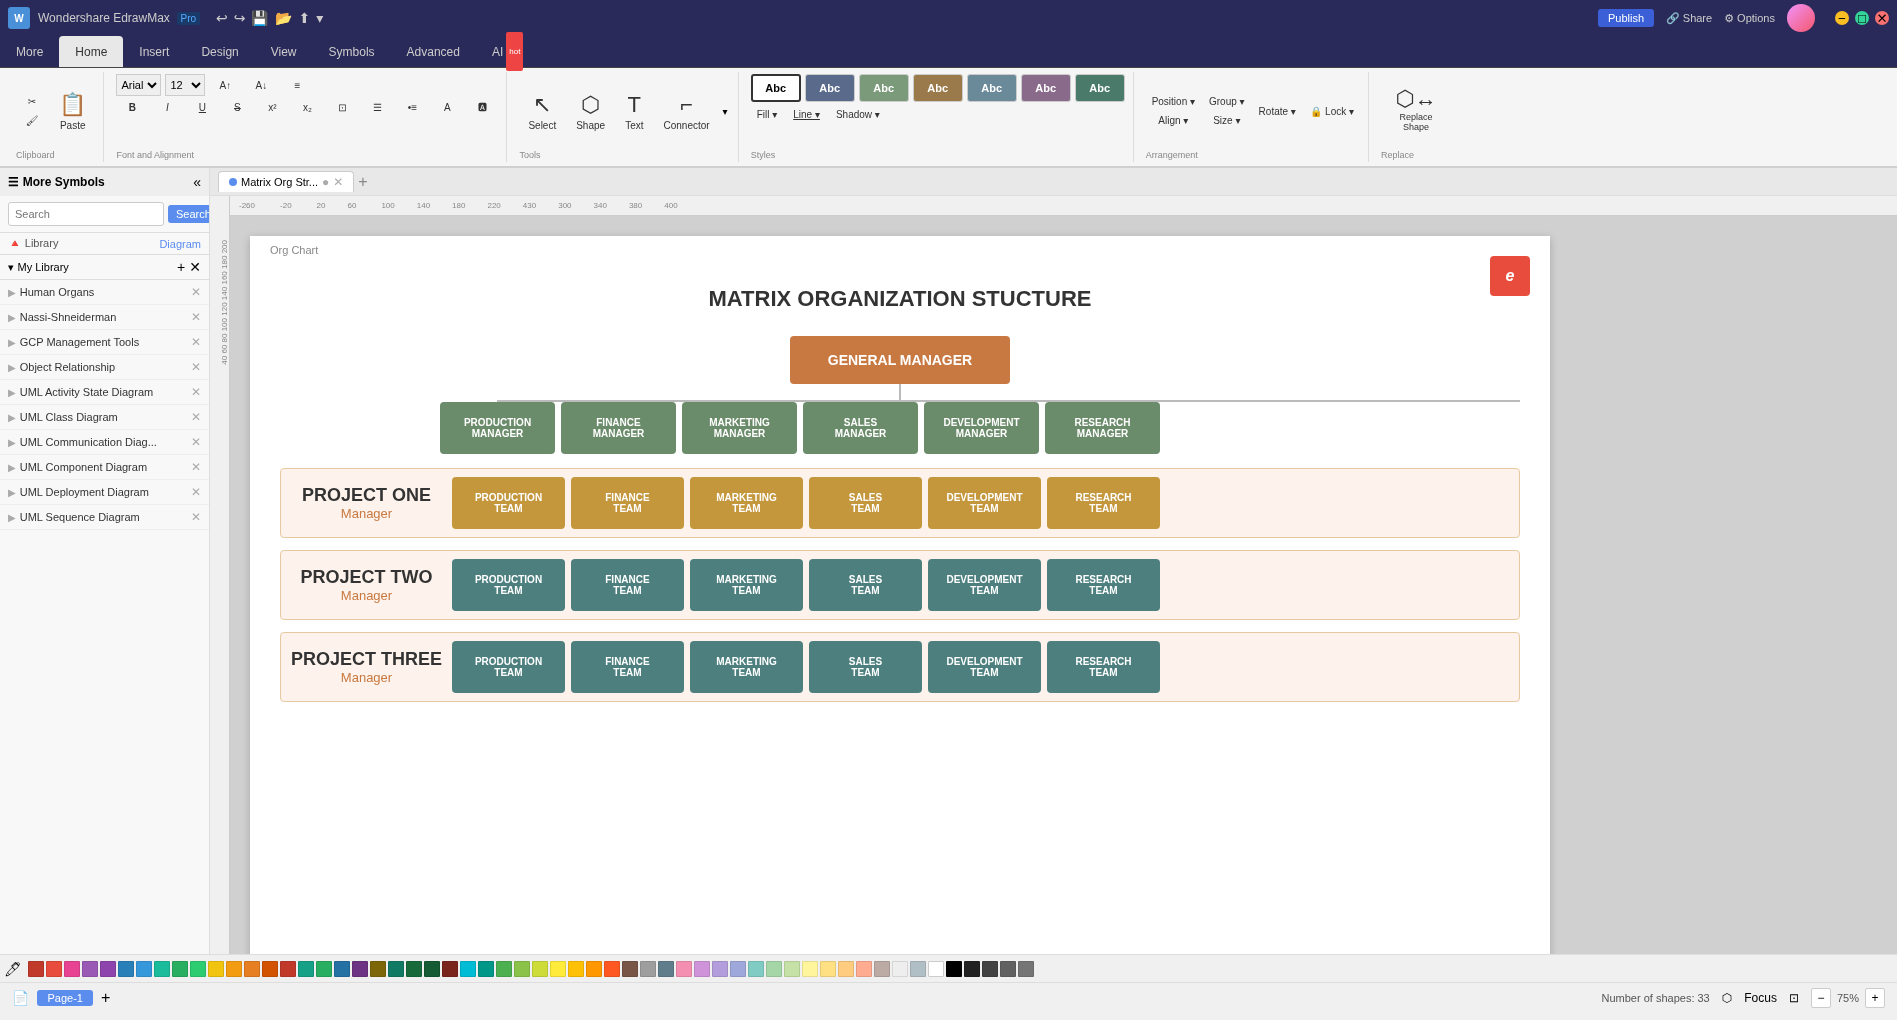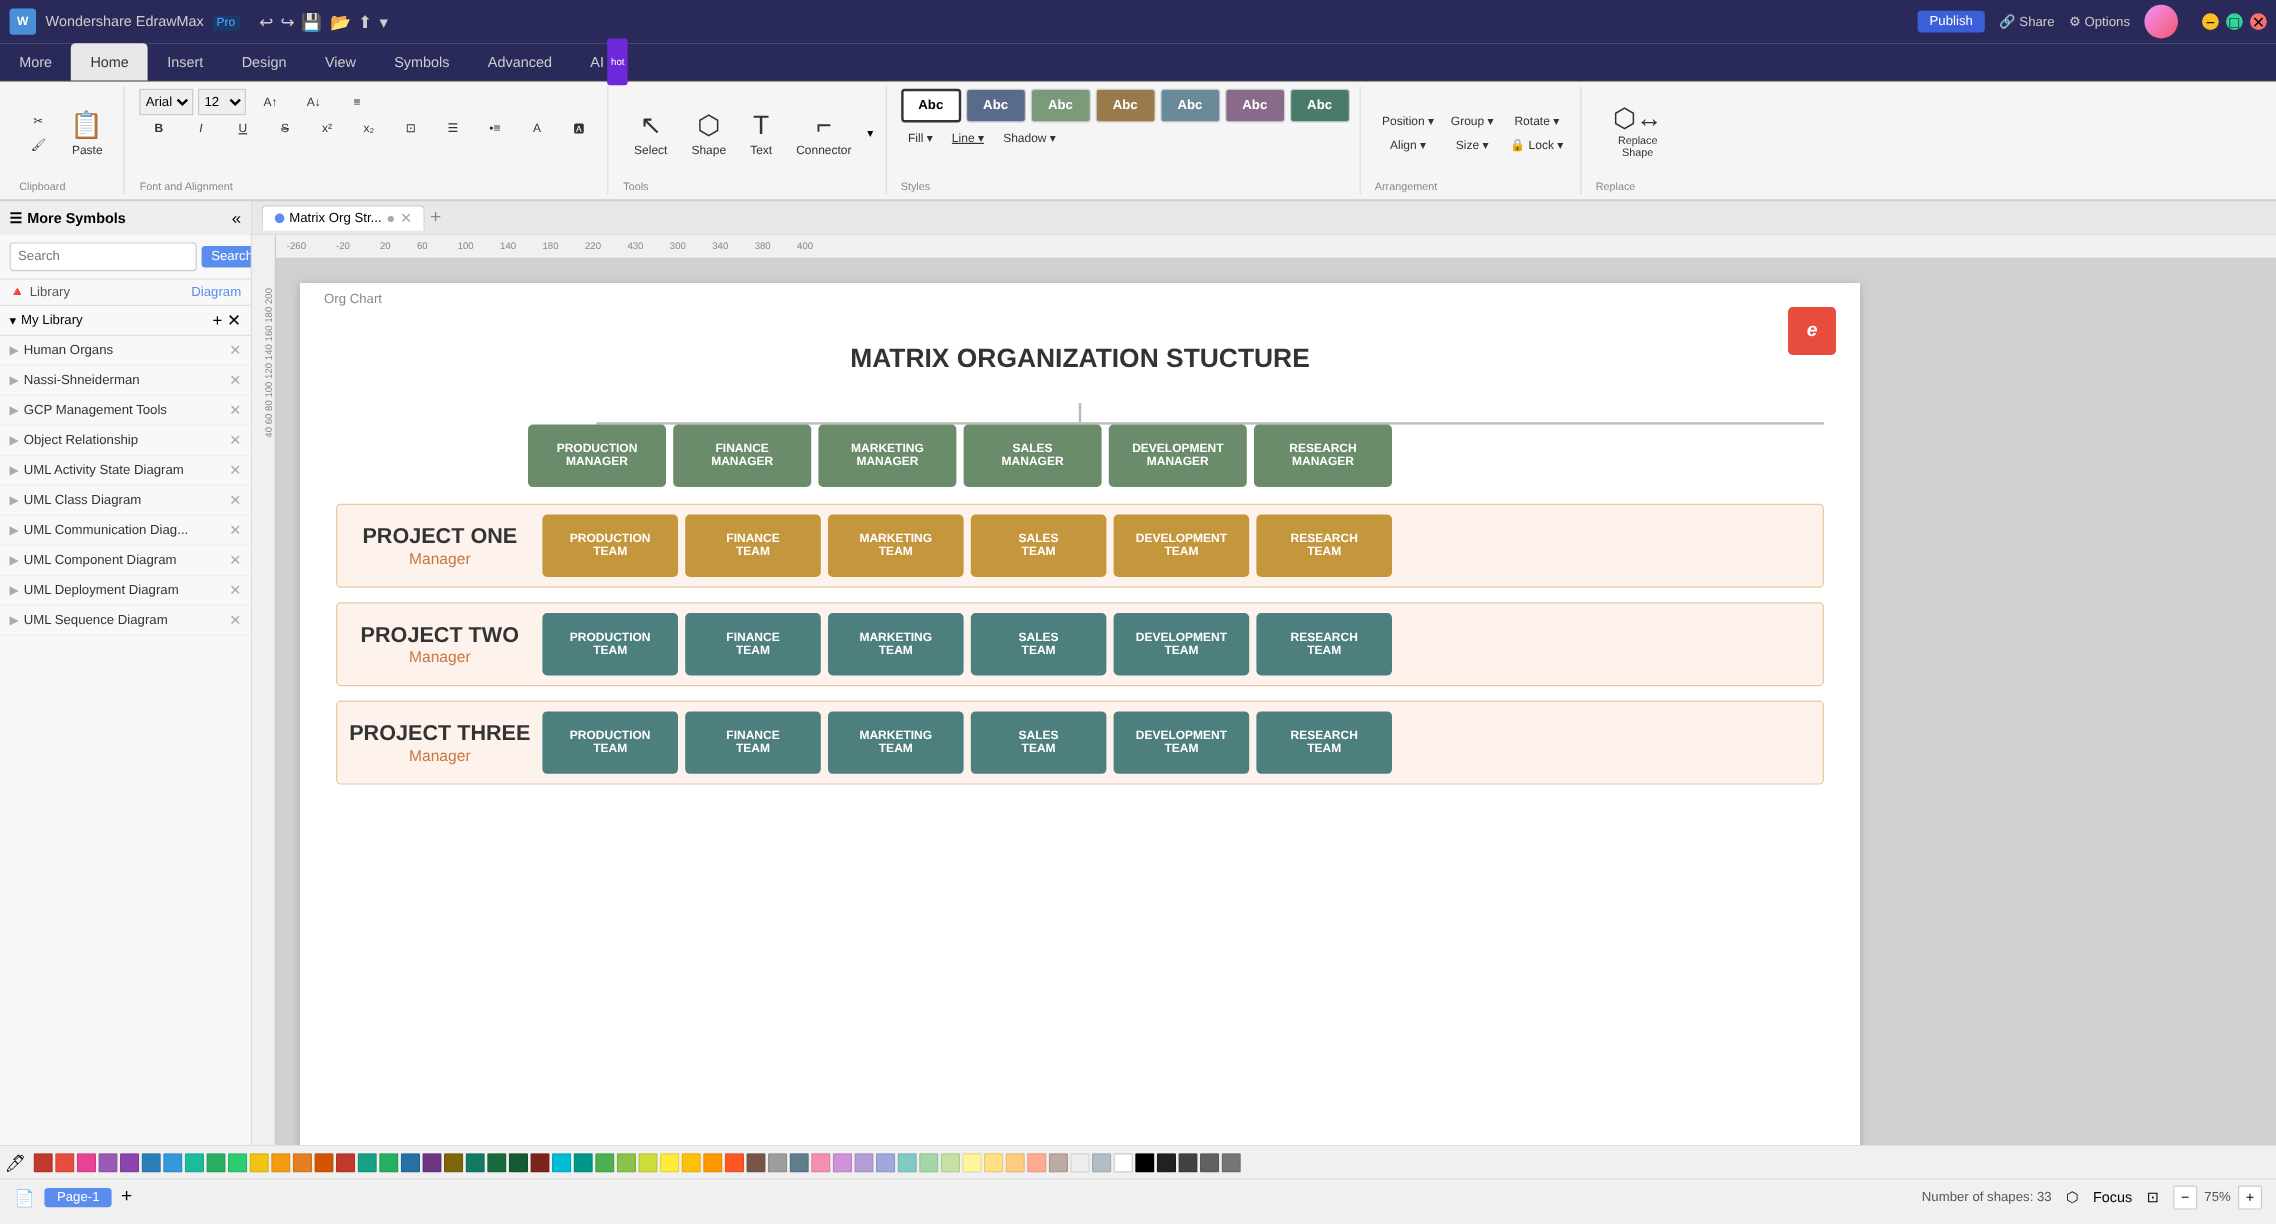--- a/index.html
+++ b/index.html
@@ -395,21 +395,21 @@
 </div>
 
 <div id="menubar">
   <div class="menu-tab">More</div>
   <div class="menu-tab active">Home</div>
   <div class="menu-tab">Insert</div>
   <div class="menu-tab">Design</div>
   <div class="menu-tab">View</div>
   <div class="menu-tab">Symbols</div>
   <div class="menu-tab">Advanced</div>
-  <div class="menu-tab" style="display:flex;align-items:center;gap:3px;">AI <span style="background:#6d28d9;color:white;font-size:8px;padding:15px 3px;border-radius:2px;">hot</span></div>
+  <div class="menu-tab" style="display:flex;align-items:center;gap:3px;">AI <span style="background:#ef4444;color:white;font-size:8px;padding:15px 3px;border-radius:2px;">hot</span></div>
 </div>
 
 <div id="ribbon">
 
   <div class="ribbon-section">
     <div class="ribbon-tools">
       <div style="display:flex;flex-direction:column;gap:2px;">
         <button class="ribbon-btn" style="flex-direction:row;gap:2px;">
             <span>✂</span>
           </button>
@@ -501,21 +501,21 @@
   <div class="ribbon-section">
     <div class="ribbon-tools">
       <div style="display:flex;flex-direction:column;gap:2px;">
         <button class="ribbon-btn" style="font-size:10px;">Position ▾</button>
         <button class="ribbon-btn" style="font-size:10px;">Align ▾</button>
       </div>
       <div style="display:flex;flex-direction:column;gap:2px;">
         <button class="ribbon-btn" style="font-size:10px;">Group ▾</button>
         <button class="ribbon-btn" style="font-size:10px;">Size ▾</button>
       </div>
-      <div style="display:flex;flex-direction:column;gap:2px;">
+      <div style="display:flex;flex-direction:row;gap:2px;">
         <button class="ribbon-btn" style="font-size:10px;">Rotate ▾</button>
         <button class="ribbon-btn" style="font-size:10px;">🔒 Lock ▾</button>
       </div>
     </div>
     <div class="ribbon-label">Arrangement</div>
   </div>
 
   <div class="ribbon-section">
     <button class="ribbon-btn-large" style="width:70px;">
       <span style="font-size:22px;">⬡↔</span>
@@ -658,20 +658,23 @@
           <div id="right-watermark">
             <span style="font-style:italic;">e</span>
           </div>
 
           <div class="chart-label">Org Chart</div>
 
           <div style="position:absolute;top:50px;left:30px;right:30px;bottom:10px;">
 
             <div style="text-align:center;font-size:22px;font-weight:bold;color:#333;margin-bottom:24px;">MATRIX ORGANIZATION STUCTURE</div>
 
+            <div style="display:flex;justify-content:center;margin-bottom:0;">
+              <div style="background:#c87941;color:white;font-weight:bold;font-size:14px;text-align:center;padding:16px 30px;border-radius:4px;width:220px;">GENERAL MANAGER</div>
+            </div>
 
             <div style="display:flex;justify-content:center;">
               <div style="width:2px;height:16px;background:#bbb;"></div>
             </div>
 
             <div style="display:flex;align-items:flex-start;gap:0;padding-left:160px;">
               <div style="display:flex;flex-direction:column;align-items:stretch;width:100%;">
 
                 <div style="height:2px;background:#bbb;margin-left:57px;width:calc(100% - 57px);"></div>
 

